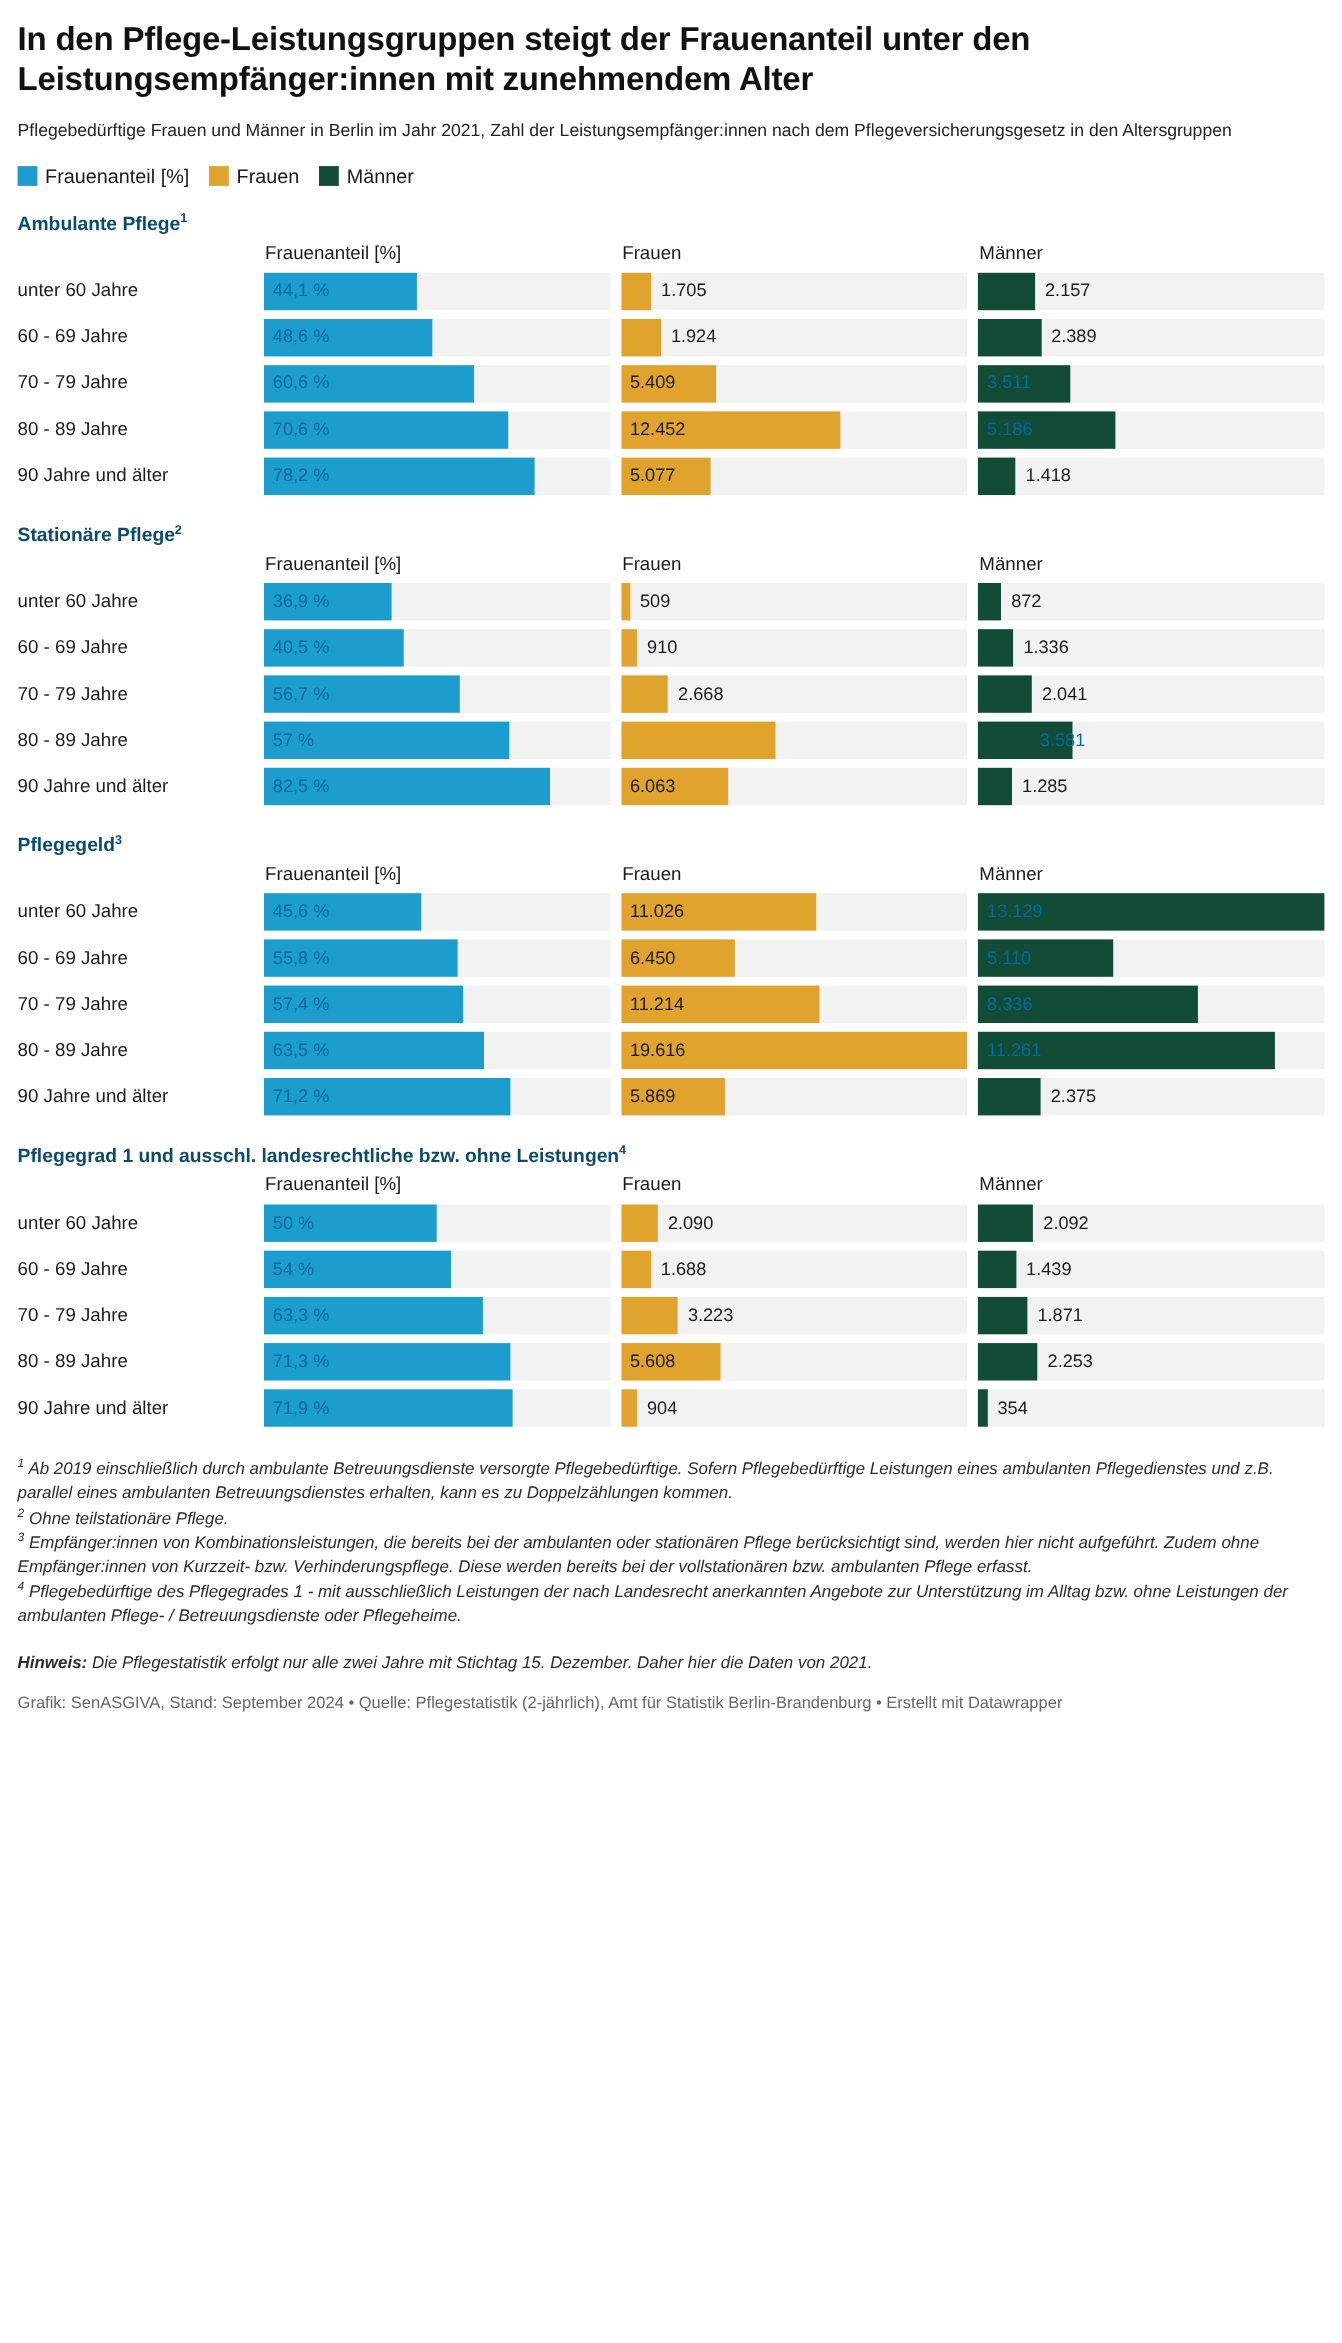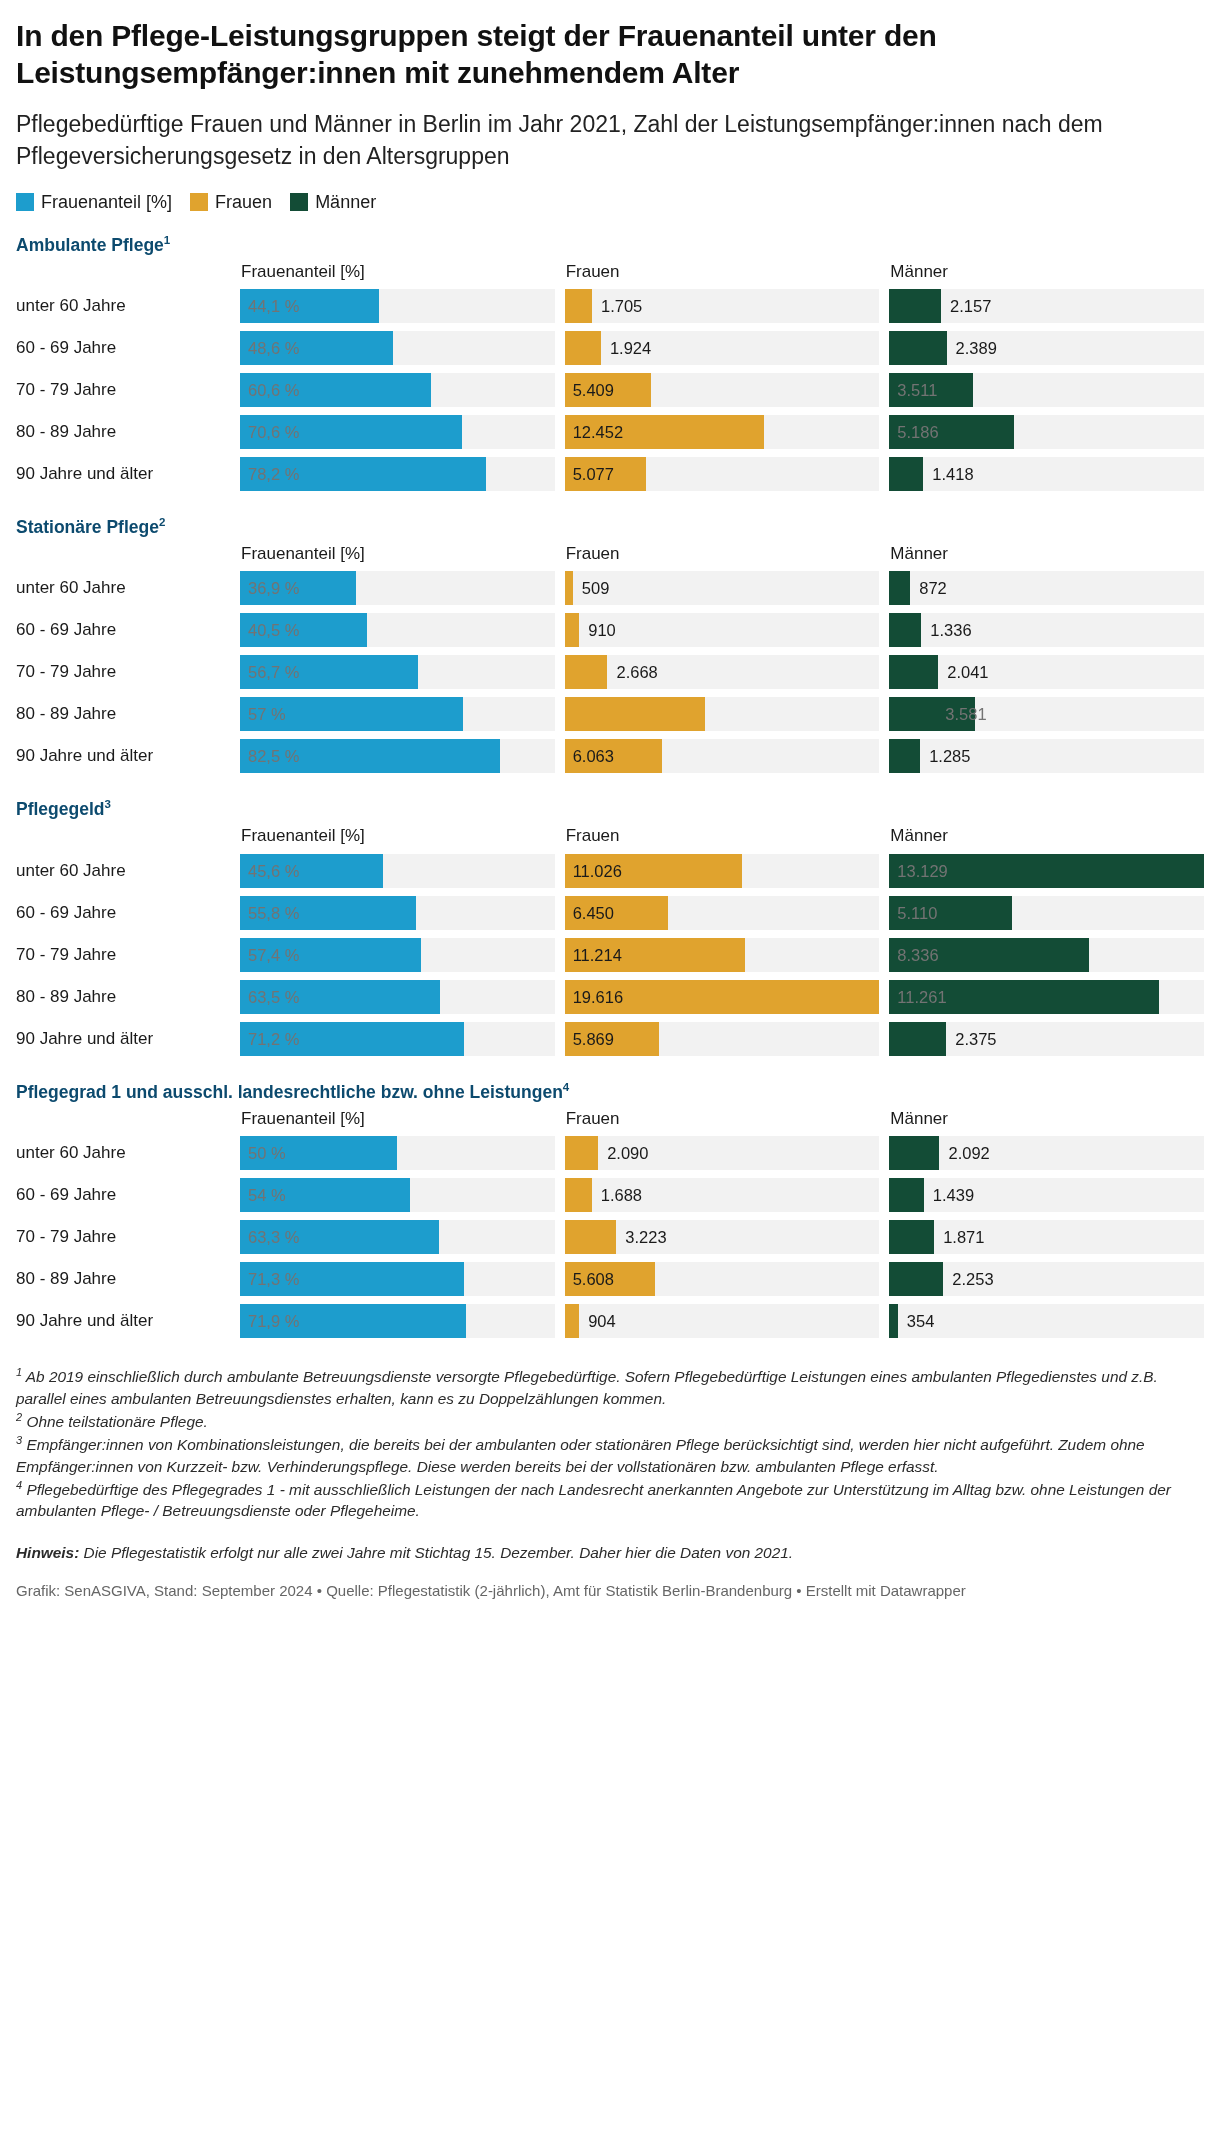--- a/index.html
+++ b/index.html
@@ -24,21 +24,21 @@
   .chart-title {
     font-size: 30px;
     line-height: 1.22;
     font-weight: bold;
     letter-spacing: -0.2px;
     margin: 4px 0 0 0;
     color: #111111;
     max-width: 1180px;
   }
   .chart-subtitle {
-    font-size: 23px;
+    font-size: 16px;
     line-height: 1.38;
     color: #222222;
     margin: 18px 0 0 0;
     max-width: 1185px;
   }
 
   
   .legend {
     display: flex;
     align-items: center;
@@ -130,21 +130,21 @@
     position: absolute;
     top: 0;
     height: 34px;
     display: flex;
     align-items: center;
     font-size: 16.5px;
     line-height: 1;
     white-space: nowrap;
     pointer-events: none;
   }
-  .v-in  { color: #737373; }
+  .v-in  { color: #0369a1; }
   .v-out { color: #1a1a1a; }
   .v-in.dark-on-light { color: #1a1a1a; }
 
   
   .footnotes {
     margin-top: 26px;
     font-style: italic;
     font-size: 15.4px;
     line-height: 1.42;
     color: #2b2b2b;

